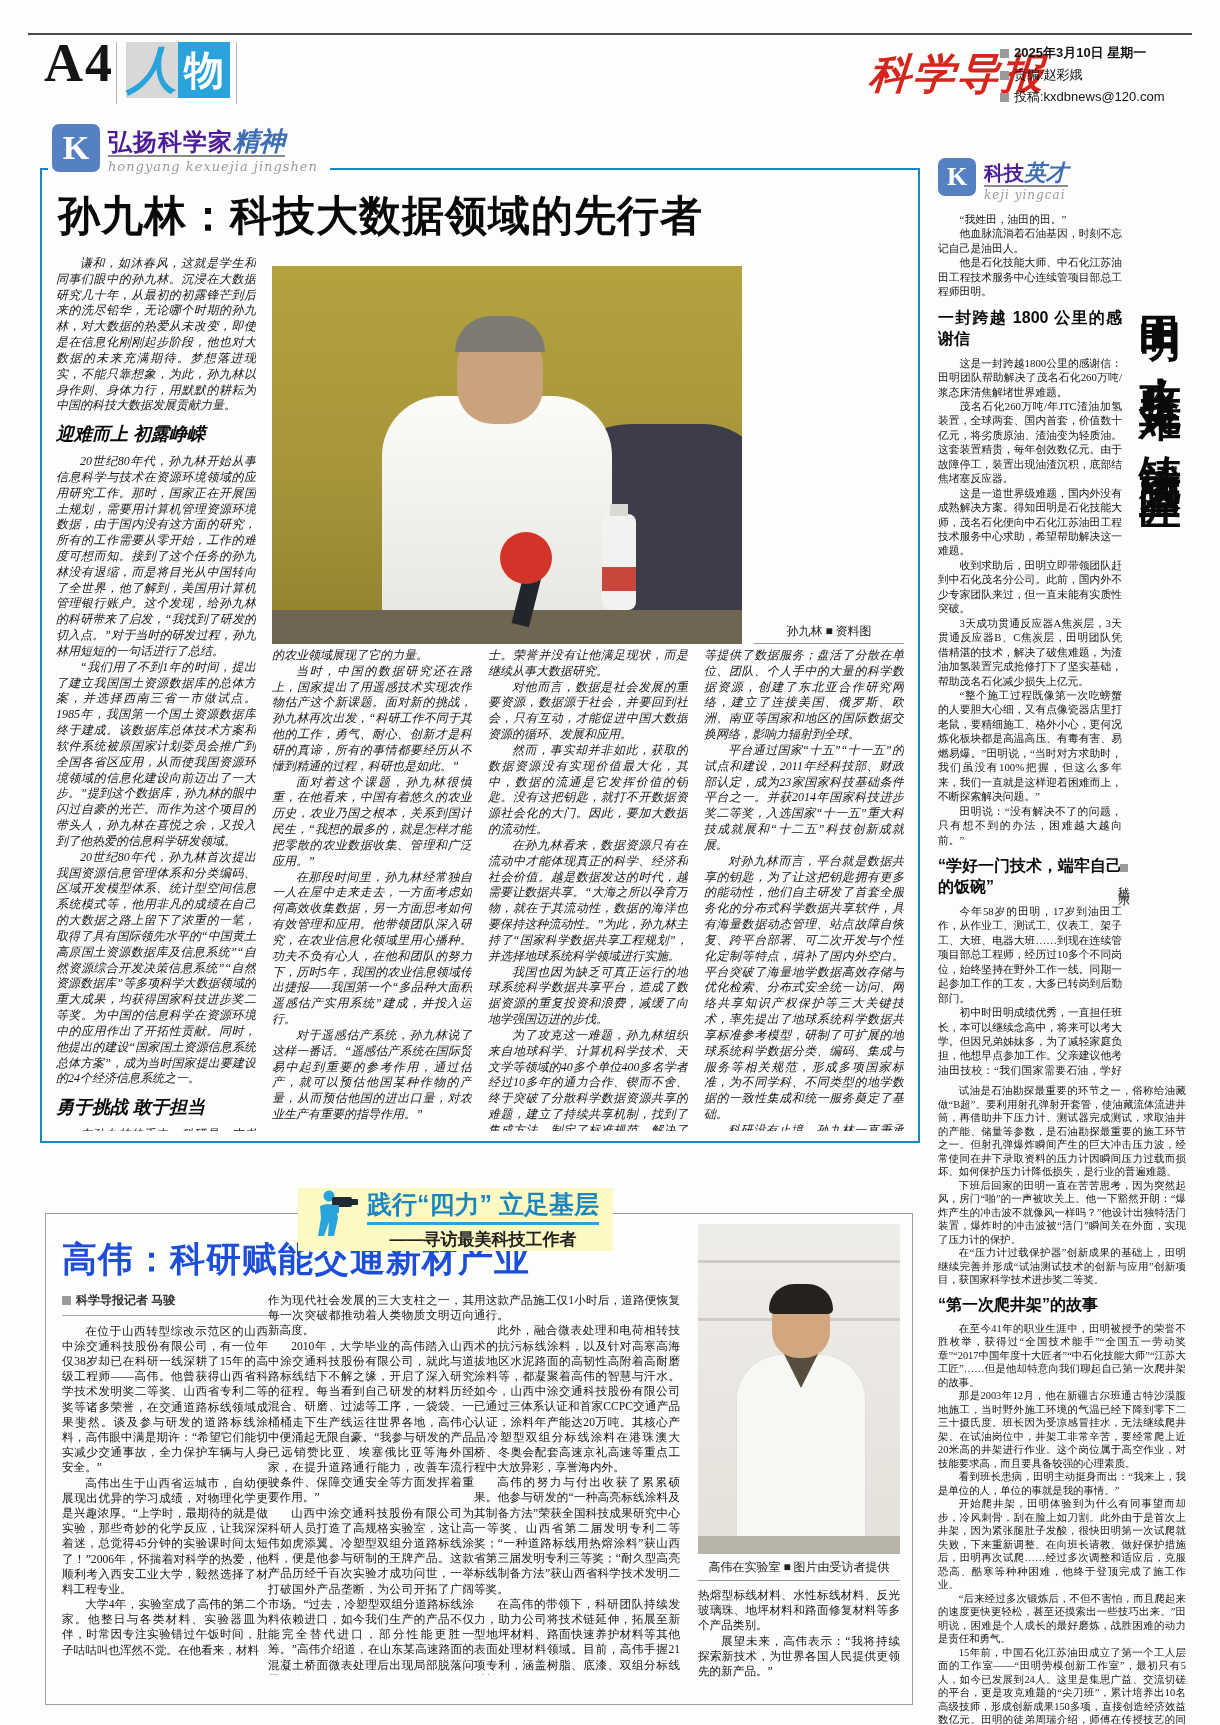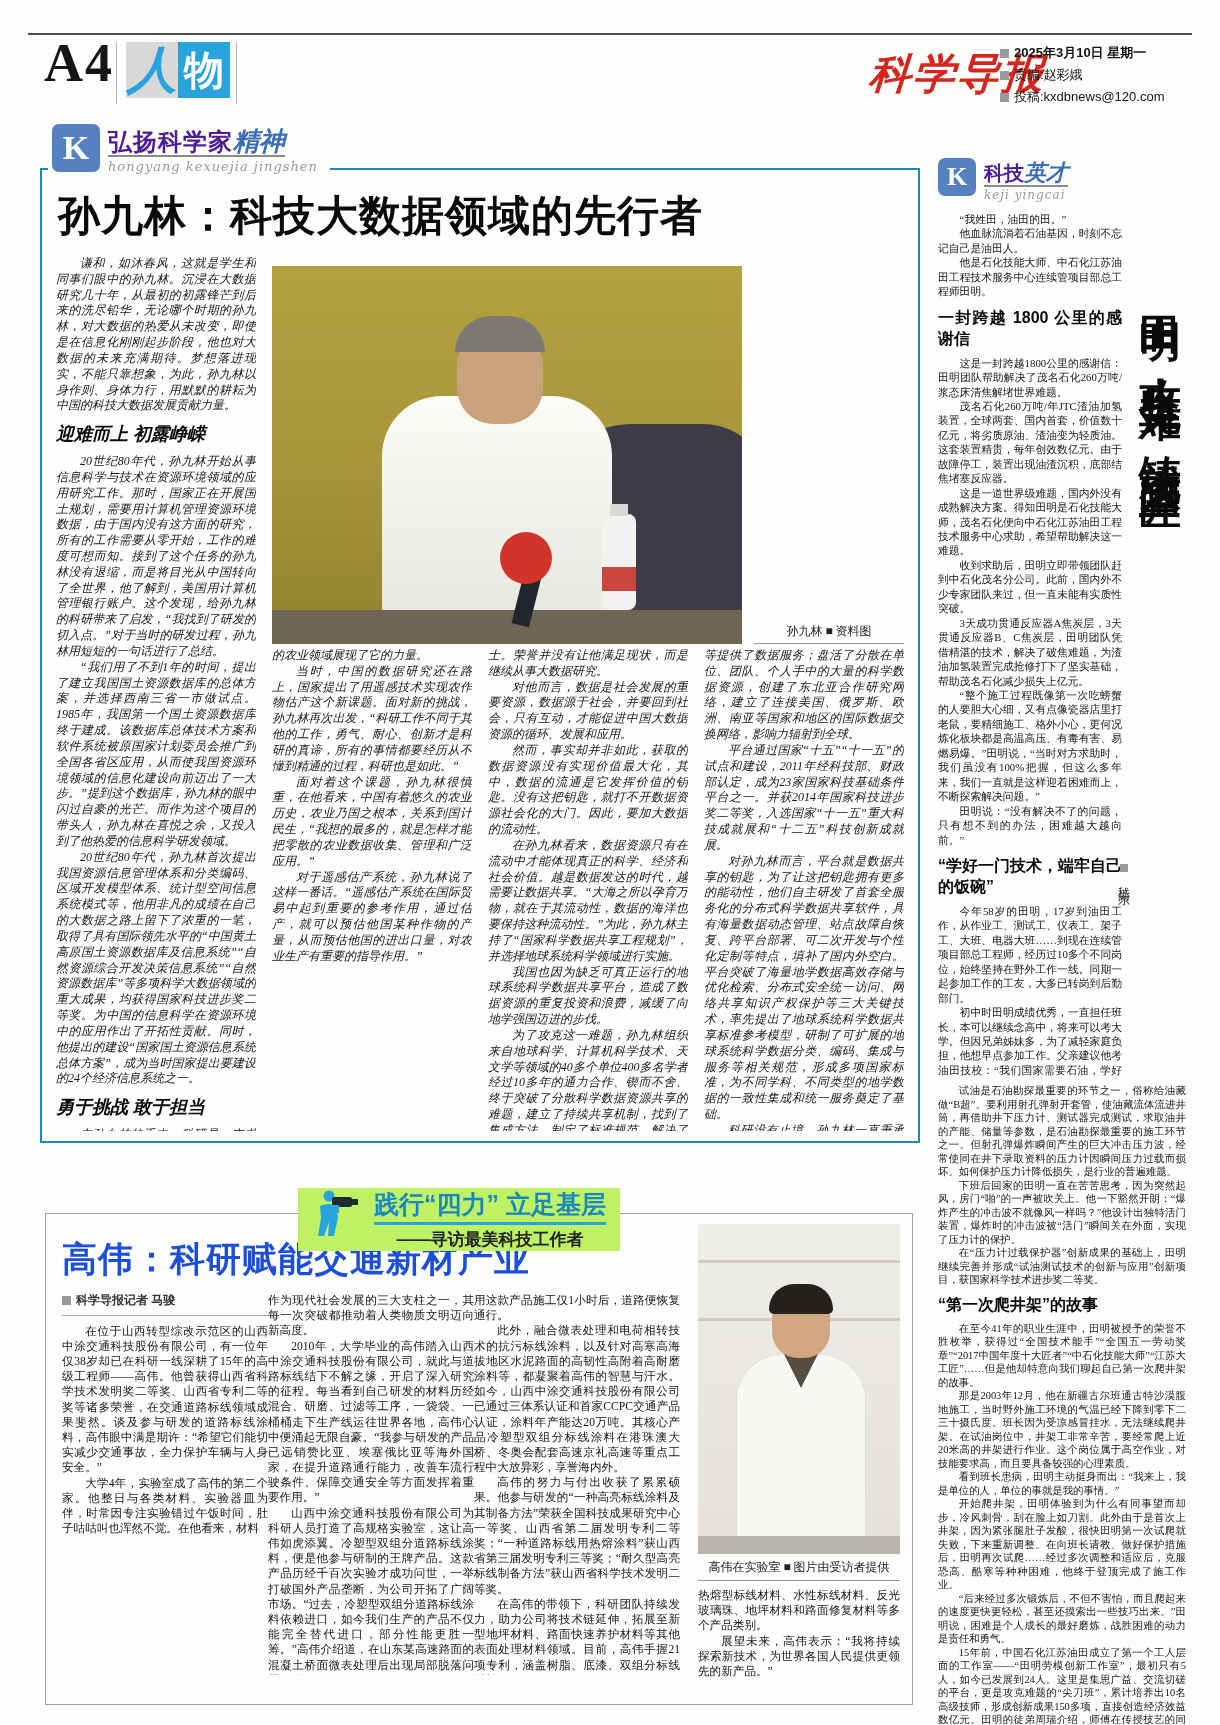--- a/index.html
+++ b/index.html
@@ -89,21 +89,21 @@
   .rc-wide { width:248px; height:640px; overflow:hidden; font-size:10.4px; line-height:1.3; text-align:justify; margin-top:6px; }
   .rc-content .col-subhead { font-size:16px; margin:8px 0 6px 0; }
   .vtitle {
     position:absolute; top:70px; right:-2px; height:880px; writing-mode:vertical-rl;
     font-family:"Liberation Sans",sans-serif; font-weight:900; font-size:42px; letter-spacing:7px; color:#0a0a0a;
   }
   .vauthor { position:absolute; top:652px; right:54px; writing-mode:vertical-rl; font-size:12px; color:#333; letter-spacing:3px; font-family:"Liberation Sans",sans-serif; }
   .vauthor .sq { width:8px; height:8px; margin:0 0 5px 0; }
   
   .bottom-box { position:absolute; left:45px; top:1213px; width:868px; height:492px; border:1px solid #9d9d9d; background:#fdfdfc; display:flex; }
-  .bb-badge { position:absolute; left:252px; top:-26px; background:#bef264; padding:0 14px; display:flex; align-items:flex-start; gap:16px; }
+  .bb-badge { position:absolute; left:252px; top:-26px; background:#fef9c3; padding:0 14px; display:flex; align-items:flex-start; gap:9px; }
   .bb-badge-lines { text-align:center; }
   .bb-badge-l1 { font-family:"Liberation Sans",sans-serif; font-weight:900; font-size:25px; color:#1a86c0; border-bottom:3px solid #29a3dc; padding-bottom:1px; white-space:nowrap; }
   .bb-badge-l2 { font-family:"Liberation Sans",sans-serif; font-weight:bold; font-size:17px; color:#222; margin-top:3px; white-space:nowrap; }
   .bb-left { flex:1; padding:22px 14px 10px 16px; min-width:0; }
   .bb-headline { font-family:"Liberation Sans",sans-serif; font-weight:900; font-size:35px; letter-spacing:1px; color:#1d4ed8; white-space:nowrap; margin-bottom:10px; }
   .bb-cols { display:grid; grid-template-columns:repeat(3,1fr); height:382px; overflow:hidden; }
   .bb-col { overflow:hidden; font-size:11.6px; line-height:1.31; text-align:justify; }
   .bb-byline { display:flex; align-items:center; font-family:"Liberation Sans",sans-serif; font-weight:bold; font-size:12px; color:#333; border-bottom:1px solid #aaa; padding-bottom:6px; margin-bottom:8px; }
   .bb-right { width:218px; padding:10px 12px 8px 4px; }
   .gao-photo { position:relative; width:100%; height:330px; background:linear-gradient(180deg,#efede9 0%,#e4e1db 100%); overflow:hidden; }
@@ -177,20 +177,21 @@
           <div class="sp-mic-s"></div>
           <div class="sp-bottle"></div>
           <div class="sp-cap"></div>
         </div>
         <div class="photo-caption">孙九林 ■ 资料图</div>
       </div>
       <div class="mcol mcol-2">
           <p class="col-para noindent">的农业领域展现了它的力量。</p>
           <p class="col-para">当时，中国的数据研究还在路上，国家提出了用遥感技术实现农作物估产这个新课题。面对新的挑战，孙九林再次出发，“科研工作不同于其他的工作，勇气、耐心、创新才是科研的真谛，所有的事情都要经历从不懂到精通的过程，科研也是如此。”</p>
           <p class="col-para">面对着这个课题，孙九林很慎重，在他看来，中国有着悠久的农业历史，农业乃国之根本，关系到国计民生，“我想的最多的，就是怎样才能把零散的农业数据收集、管理和广泛应用。”</p>
+          <p class="col-para">在那段时间里，孙九林经常独自一人在屋中走来走去，一方面考虑如何高效收集数据，另一方面思考如何有效管理和应用。他带领团队深入研究，在农业信息化领域里用心播种。功夫不负有心人，在他和团队的努力下，历时5年，我国的农业信息领域传出捷报——我国第一个“多品种大面积遥感估产实用系统”建成，并投入运行。</p>
           <p class="col-para">对于遥感估产系统，孙九林说了这样一番话。“遥感估产系统在国际贸易中起到重要的参考作用，通过估产，就可以预估他国某种作物的产量，从而预估他国的进出口量，对农业生产有重要的指导作用。”</p>
         </div>
       <div class="mcol mcol-3">
           <p class="col-para noindent">士。荣誉并没有让他满足现状，而是继续从事大数据研究。</p>
           <p class="col-para">对他而言，数据是社会发展的重要资源，数据源于社会，并要回到社会，只有互动，才能促进中国大数据资源的循环、发展和应用。</p>
           <p class="col-para">然而，事实却并非如此，获取的数据资源没有实现价值最大化，其中，数据的流通是它发挥价值的钥匙。没有这把钥匙，就打不开数据资源社会化的大门。因此，要加大数据的流动性。</p>
           <p class="col-para">在孙九林看来，数据资源只有在流动中才能体现真正的科学、经济和社会价值。越是数据发达的时代，越需要让数据共享。“大海之所以孕育万物，就在于其流动性，数据的海洋也要保持这种流动性。”为此，孙九林主持了“国家科学数据共享工程规划”，并选择地球系统科学领域进行实施。</p>
           <p class="col-para">我国也因为缺乏可真正运行的地球系统科学数据共享平台，造成了数据资源的重复投资和浪费，减缓了向地学强国迈进的步伐。</p>
           <p class="col-para">为了攻克这一难题，孙九林组织来自地球科学、计算机科学技术、天文学等领域的40多个单位400多名学者经过10多年的通力合作、锲而不舍、终于突破了分散科学数据资源共享的难题，建立了持续共享机制，找到了集成方法，制定了标准规范，解决了关键技术，建成并运行我国“地球系统科学数据共享国家平台”。平台为重大科研项目、民生工程</p>
         </div>
@@ -265,20 +266,21 @@
     <div class="bb-left">
       <div class="bb-headline">高伟：科研赋能交通新材产业</div>
       <div class="bb-cols">
         <div class="bb-col">
           <div class="bb-byline">
               <span class="sq"></span>
               <span>科学导报记者 马骏</span>
             </div>
           <div>
               <p class="col-para">在位于山西转型综改示范区的山西中涂交通科技股份有限公司，有一位年仅38岁却已在科研一线深耕了15年的高级工程师——高伟。他曾获得山西省科学技术发明奖二等奖、山西省专利二等奖等诸多荣誉，在交通道路标线领域成果斐然。谈及参与研发的道路标线涂料，高伟眼中满是期许：“希望它们能切实减少交通事故，全力保护车辆与人身安全。”</p>
+              <p class="col-para">高伟出生于山西省运城市，自幼便展现出优异的学习成绩，对物理化学更是兴趣浓厚。“上学时，最期待的就是做实验，那些奇妙的化学反应，让我深深着迷，总觉得45分钟的实验课时间太短了！”2006年，怀揣着对科学的热爱，他顺利考入西安工业大学，毅然选择了材料工程专业。</p>
               <p class="col-para">大学4年，实验室成了高伟的第二个家。他整日与各类材料、实验器皿为伴，时常因专注实验错过午饭时间，肚子咕咕叫也浑然不觉。在他看来，材料</p>
             </div>
         </div>
         <div class="bb-col">
             <p class="col-para noindent">作为现代社会发展的三大支柱之一，其每一次突破都推动着人类物质文明迈向新高度。</p>
             <p class="col-para">2010年，大学毕业的高伟踏入山西中涂交通科技股份有限公司，就此与道路标线结下不解之缘，开启了深入研究的征程。每当看到自己研发的材料历经混合、研磨、过滤等工序，一袋袋、一桶桶走下生产线运往世界各地，高伟心中便涌起无限自豪。“我参与研发的产品已远销赞比亚、埃塞俄比亚等海外国家，在提升道路通行能力，改善车流行驶条件、保障交通安全等方面发挥着重要作用。”</p>
             <p class="col-para">山西中涂交通科技股份有限公司为科研人员打造了高规格实验室，这让高伟如虎添翼。冷塑型双组分道路标线涂料，便是他参与研制的王牌产品。这款产品历经千百次实验才成功问世，一举打破国外产品垄断，为公司开拓了广阔市场。“过去，冷塑型双组分道路标线涂料依赖进口，如今我们生产的产品不仅能完全替代进口，部分性能更胜一筹。”高伟介绍道，在山东某高速路面的混凝土桥面微表处理后出现局部脱落问题，使</p>
           </div>
         <div class="bb-col">
             <p class="col-para noindent">用这款产品施工仅1小时后，道路便恢复通行。</p>

